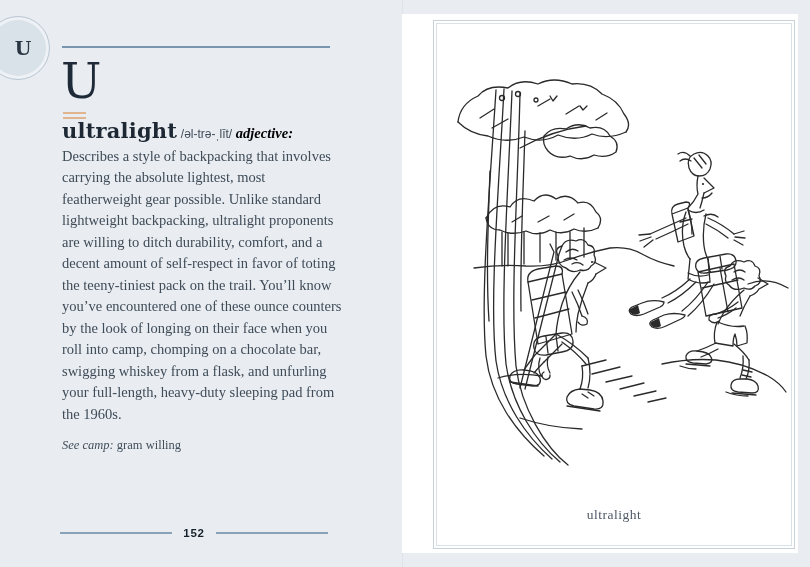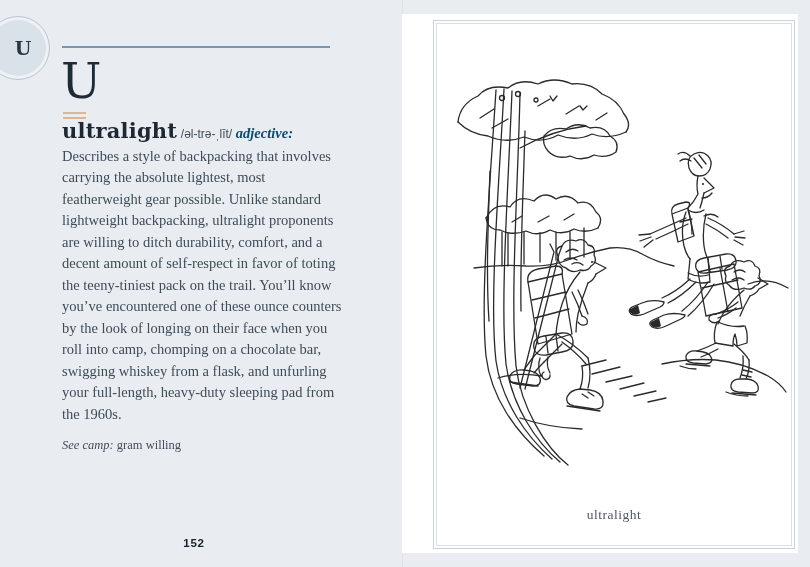--- a/index.html
+++ b/index.html
@@ -44,28 +44,28 @@
     text-align:left;
   }
   .entry p{margin:0;}
   .headword{
     font-family:"DejaVu Serif",serif;font-weight:bold;font-size:21px;
     color:#1d2834;letter-spacing:.2px;
   }
   .pron{
     font-family:"Liberation Sans",sans-serif;font-size:12px;color:#3f4b57;
   }
-  .pos{font-style:italic;font-weight:bold;color:#0c4a6e;margin-top:35px;}
+  .pos{font-style:italic;font-weight:bold;color:#000000;margin-top:35px;}
   .see-also{
     margin-top:10px !important;font-size:12.5px;color:#414d59;
   }
   .see-also .label{font-style:italic;}
   .footer{
     position:absolute;left:60px;top:526px;width:268px;height:14px;
-    display:flex;align-items:center;gap:11px;flex-direction:column;
+    display:flex;align-items:center;gap:11px;
   }
   .footer .rule{flex:1;height:2px;background:#8aa2b6;}
   .footer .num{
     font-family:"Liberation Sans",sans-serif;font-weight:bold;
     font-size:11.5px;letter-spacing:.8px;color:#17222d;
   }
   
   .right-page{
     position:absolute;left:402px;top:14px;width:396px;height:539px;
     background:#ffffff;

